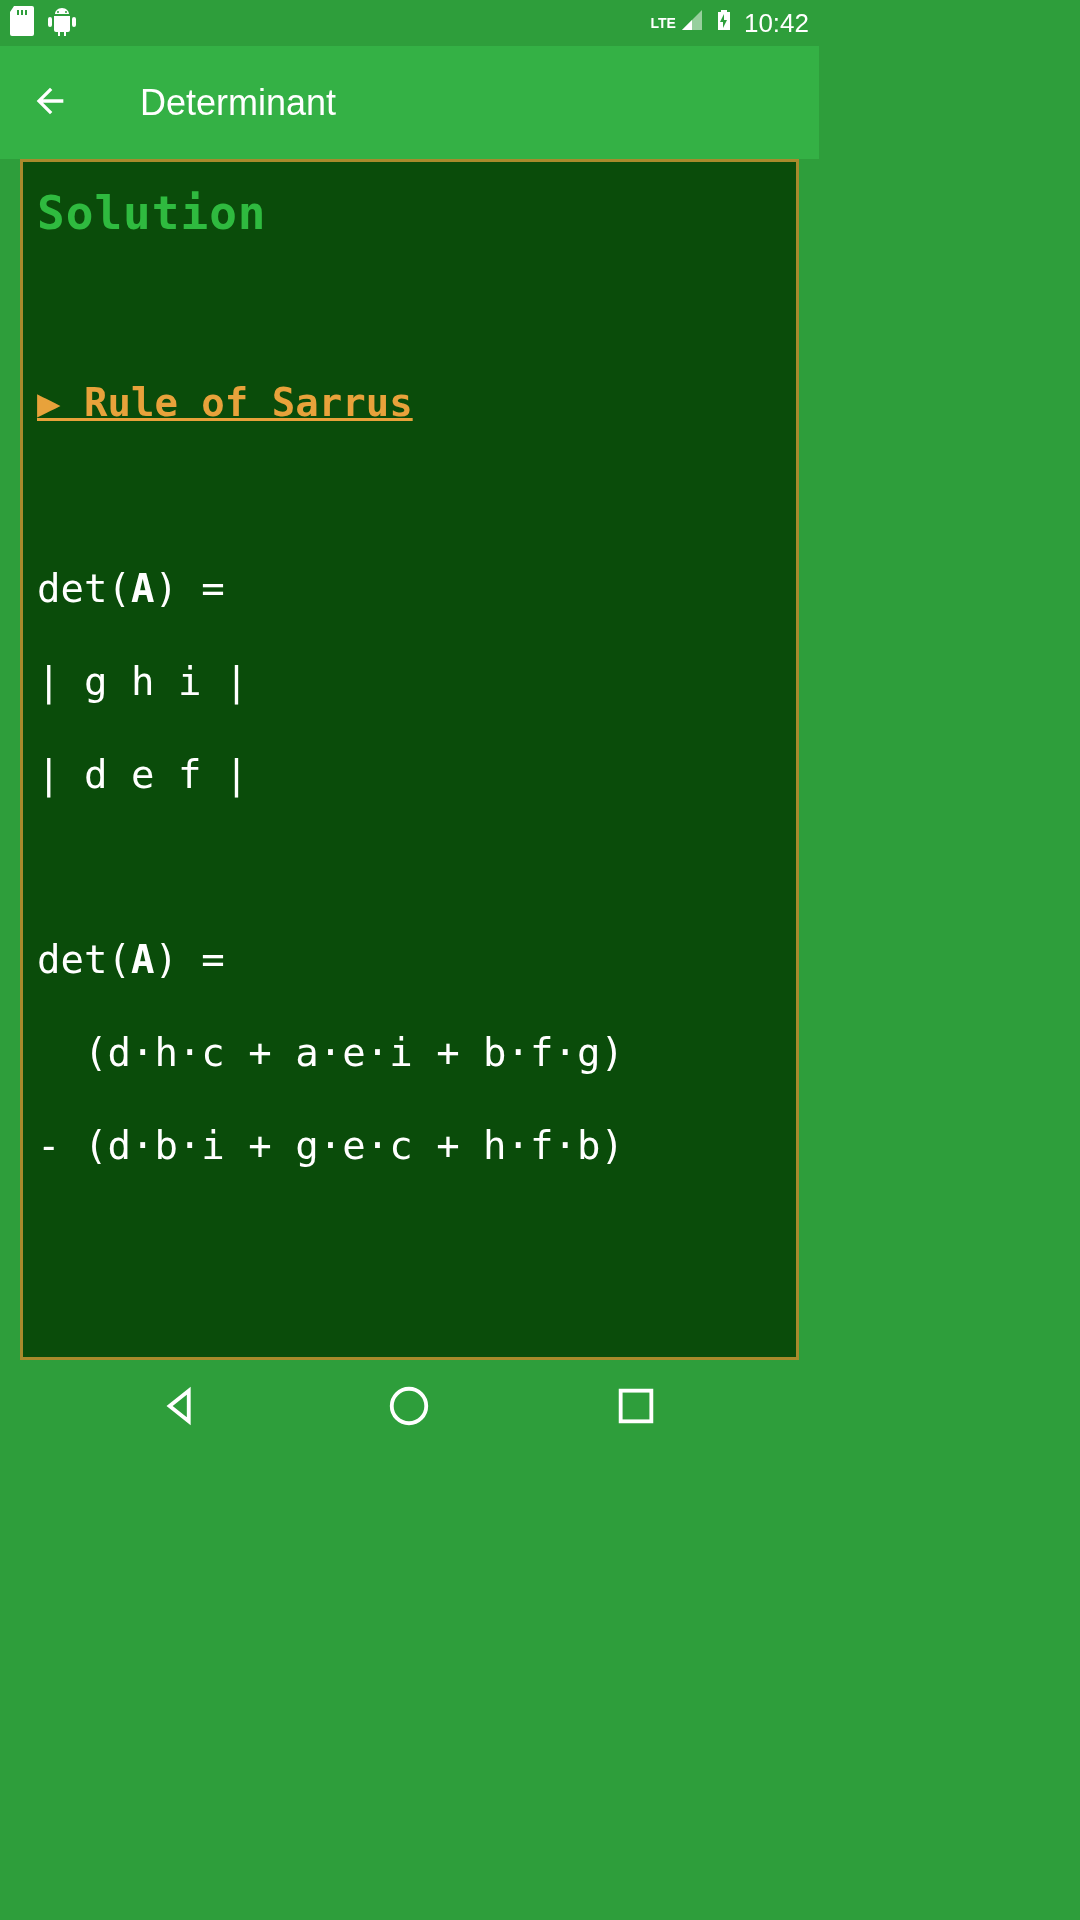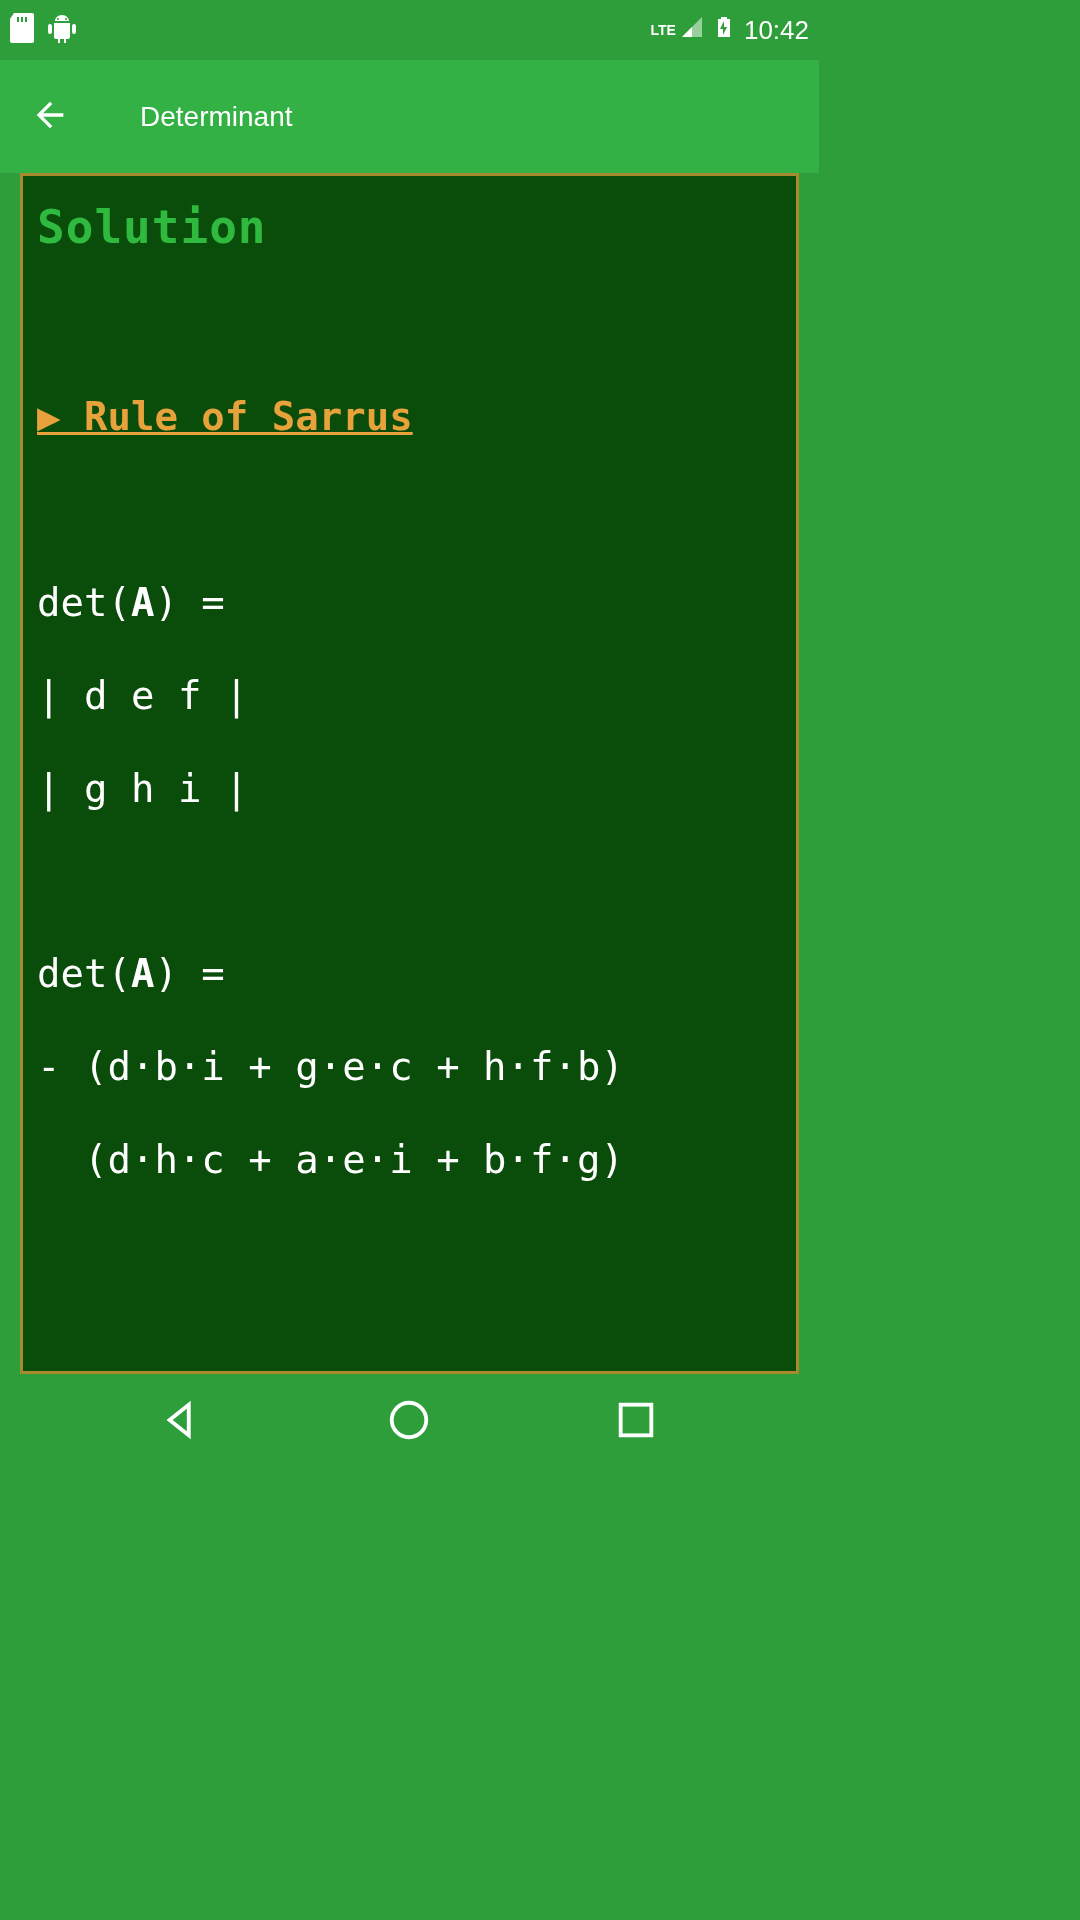--- a/index.html
+++ b/index.html
@@ -1,41 +1,41 @@
 <!DOCTYPE html>
 <html><head>
 <meta charset="utf-8">
 <style>
   * { margin: 0; padding: 0; box-sizing: border-box; }
   html, body { width: 819px; height: 1456px; overflow: hidden; font-family: sans-serif; }
   body { background: #2e9e3b; }
 
   .status-bar {
-    height: 60px;
+    height: 46px;
     background: #2e9e3b;
     display: flex;
     align-items: center;
     justify-content: space-between;
     padding: 0 10px;
     color: #fff;
   }
   .status-left { display: flex; gap: 12px; align-items: center; }
   .status-right { display: flex; gap: 8px; align-items: center; font-size: 26px; font-weight: 500; }
 
   .app-bar {
     height: 113px;
     background: #34b145;
     display: flex;
     align-items: center;
     padding-left: 30px;
     gap: 70px;
   }
   .app-bar .title {
     color: #fff;
-    font-size: 28px;
+    font-size: 36px;
     font-weight: 400;
   }
   .back-arrow svg { width: 40px; height: 40px; }
 
   .content-wrap {
     padding: 0 20px;
     height: calc(1360px - 46px - 113px);
     background: #2e9e3b;
   }
   .content-card {
@@ -116,26 +116,26 @@
 </div>
 
 <div class="content-wrap">
   <div class="content-card">
     <div class="content-inner">
 <span class="line sol-header">Solution</span>
 <span class="line"> </span>
 <span class="line rule-header">▶ Rule of Sarrus</span>
 <span class="line"> </span>
 <span class="line"><span>det(</span><span class="bold-a">A</span><span>) =</span></span>
+<span class="line">| g h i |</span>
 <span class="line">| d e f |</span>
-<span class="line">| g h i |</span>
 <span class="line"> </span>
 <span class="line"><span>det(</span><span class="bold-a">A</span><span>) =</span></span>
+<span class="line">  (d·h·c + a·e·i + b·f·g)</span>
 <span class="line">- (d·b·i + g·e·c + h·f·b)</span>
-<span class="line">  (d·h·c + a·e·i + b·f·g)</span>
 <span class="line"> </span>
 
 
 
 
 
 
 
 
 

